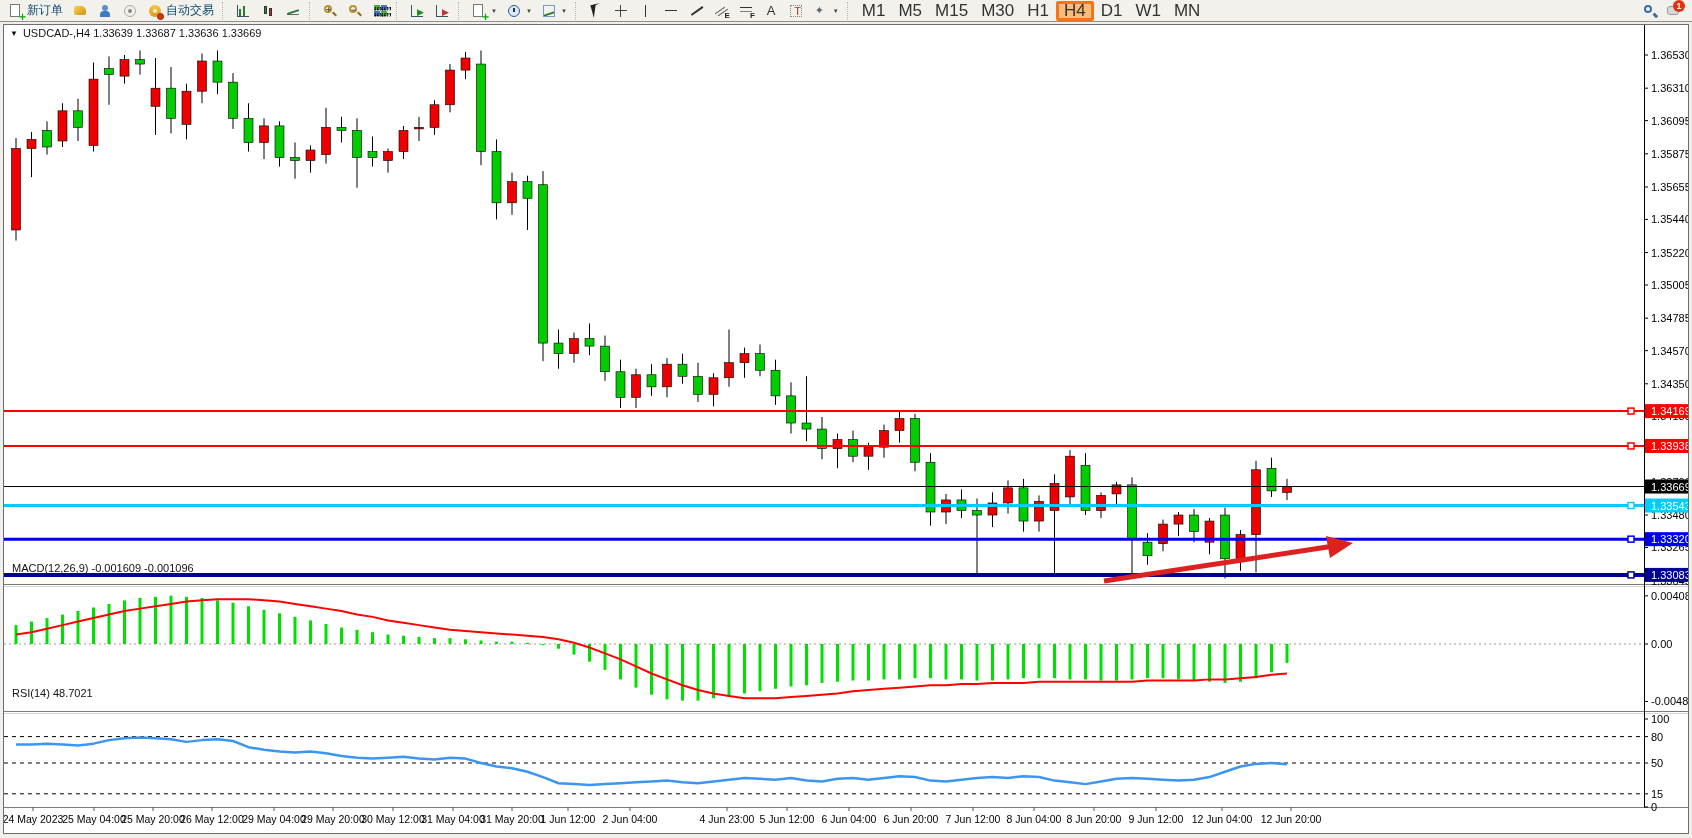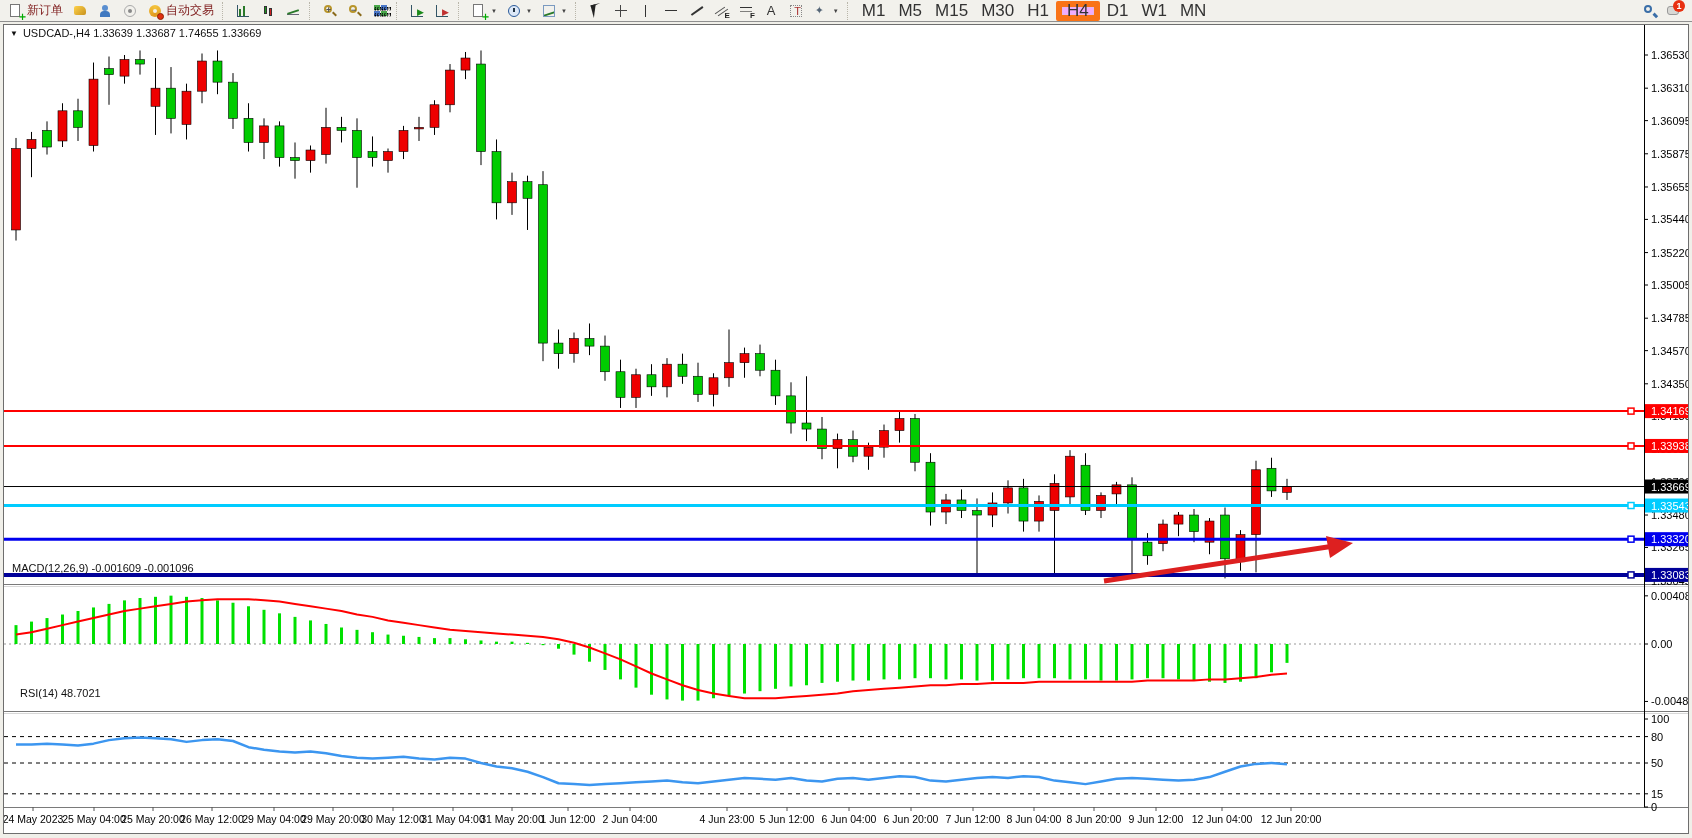--- a/index.html
+++ b/index.html
@@ -1,22 +1,22 @@
 <!DOCTYPE html>
 <html><head>
 <meta charset="utf-8">
 <style>
   * { margin:0; padding:0; box-sizing:border-box; }
   html,body { width:1692px; height:838px; overflow:hidden; background:#f0efe9; font-family:"Liberation Sans",sans-serif; }
   
   .toolbar { position:absolute; left:0; top:0; width:1692px; height:22px; background:#f2f1ec; border-bottom:1px solid #8f8f8f; display:flex; align-items:center; padding:0 4px; gap:1px; }
   .tb-sep { width:5px; height:18px; border-left:1px dotted #b9b6aa; margin:0 3px; }
   .tb-btn { height:20px; min-width:22px; display:flex; align-items:center; justify-content:center; gap:3px; padding:0 3px; border:1px solid transparent; border-radius:2px; cursor:default; }
-  .tb-btn.active { border:6px solid #f97316; background:#f0abfc; box-shadow:inset 0 0 2px #ccc; }
-  .tb-label { font-size:12px; color:#7f1d1d; white-space:nowrap; }
+  .tb-btn.active { border:3px solid #f97316; background:#fdba74; box-shadow:inset 0 0 2px #ccc; }
+  .tb-label { font-size:12px; color:#0c4a6e; white-space:nowrap; }
   .tf-btn { font-size:17px; color:#333; padding:0 5px; }
   .caret { font-size:6px; color:#444; margin-left:1px; }
   .toolbar-right { margin-left:auto; display:flex; align-items:center; }
   
   .ic { position:relative; width:16px; height:16px; display:inline-block; }
   .ic-doc { position:absolute; left:2px; top:1px; width:10px; height:13px; background:#fff; border:1px solid #777; }
   .ic-plus { position:absolute; right:-2px; bottom:-2px; width:9px; height:9px; color:#0a0; font-size:11px; font-weight:bold; line-height:8px; }
   .ic-brush { position:absolute; left:2px; top:3px; width:12px; height:9px; background:linear-gradient(135deg,#ffd24a,#c8921e); border-radius:2px 5px 2px 2px; }
   .ic-person-h { position:absolute; left:5px; top:2px; width:6px; height:6px; border-radius:50%; background:#5a8fd0; }
   .ic-person-b { position:absolute; left:3px; top:8px; width:10px; height:6px; border-radius:4px 4px 0 0; background:#4079c0; }
@@ -256,24 +256,24 @@
           <span class="ic-chat"></span>
         <span class="badge">1</span>
         </span>
     </div>
   </div>
 </div>
 
 <div class="chart-window">
   <div class="chart-title">
     <span class="tri">▼</span>
-    <span class="txt">USDCAD-,H4  1.33639 1.33687 1.74655 1.33669</span>
+    <span class="txt">USDCAD-,H4  1.33639 1.33687 1.33636 1.33669</span>
   </div>
   <div class="pane-label" style="left:8px;top:537px">MACD(12,26,9) -0.001609 -0.001096</div>
-  <div class="pane-label" style="left:16px;top:662px">RSI(14) 48.7021</div>
+  <div class="pane-label" style="left:8px;top:662px">RSI(14) 48.7021</div>
   <svg id="chart-svg" width="1684" height="808">
       <rect x="0" y="0" width="1684" height="808" fill="#ffffff"></rect>
       <g>
         <line x1="0" y1="559.5" x2="1684" y2="559.5" stroke="#7a7a7a"></line>
         <line x1="0" y1="561.5" x2="1684" y2="561.5" stroke="#d8d8d8"></line>
         <line x1="0" y1="686.5" x2="1684" y2="686.5" stroke="#7a7a7a"></line>
         <line x1="0" y1="688.5" x2="1684" y2="688.5" stroke="#d8d8d8"></line>
         <line x1="0" y1="782.5" x2="1684" y2="782.5" stroke="#7a7a7a"></line>
         <line x1="1640.5" y1="0" x2="1640.5" y2="782" stroke="#000"></line>
       </g>

